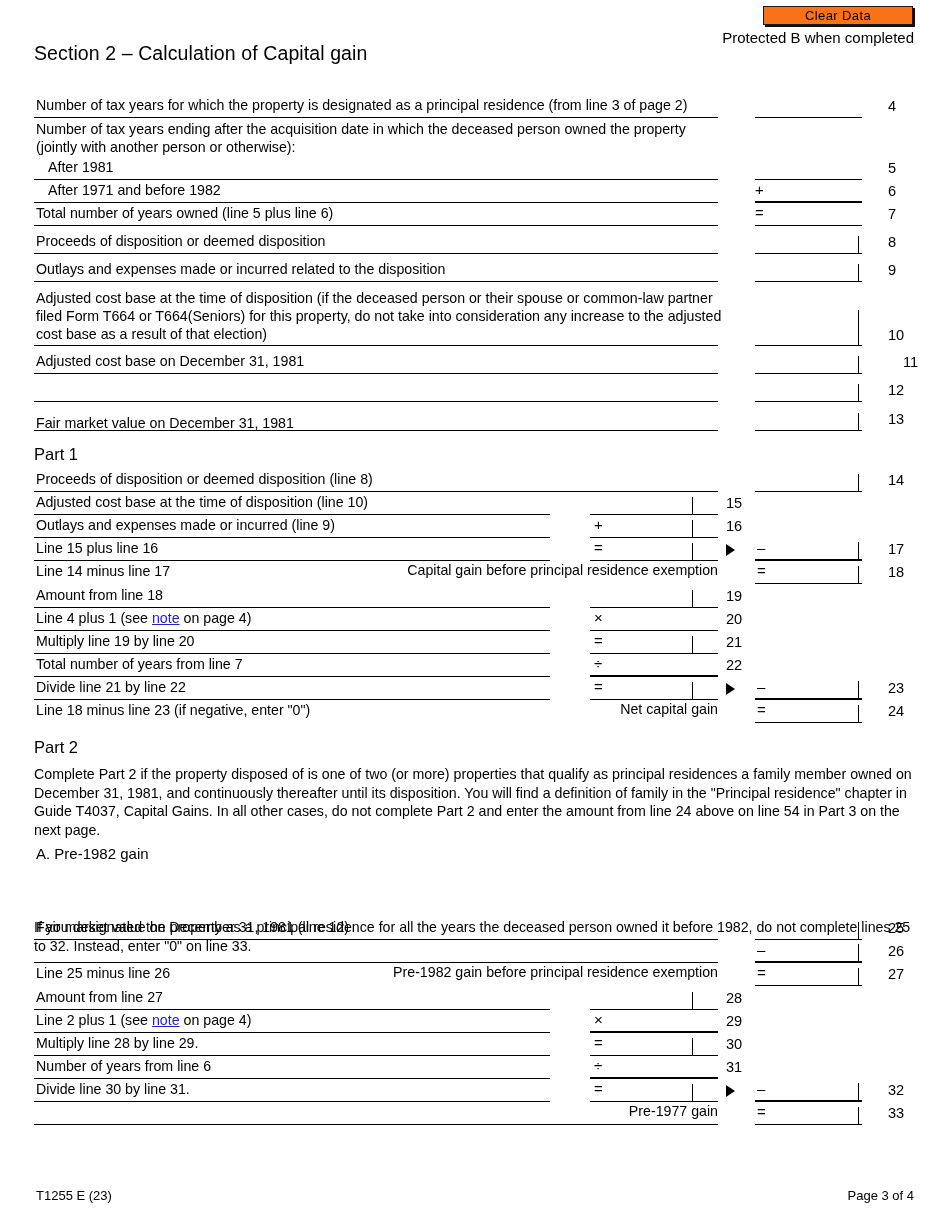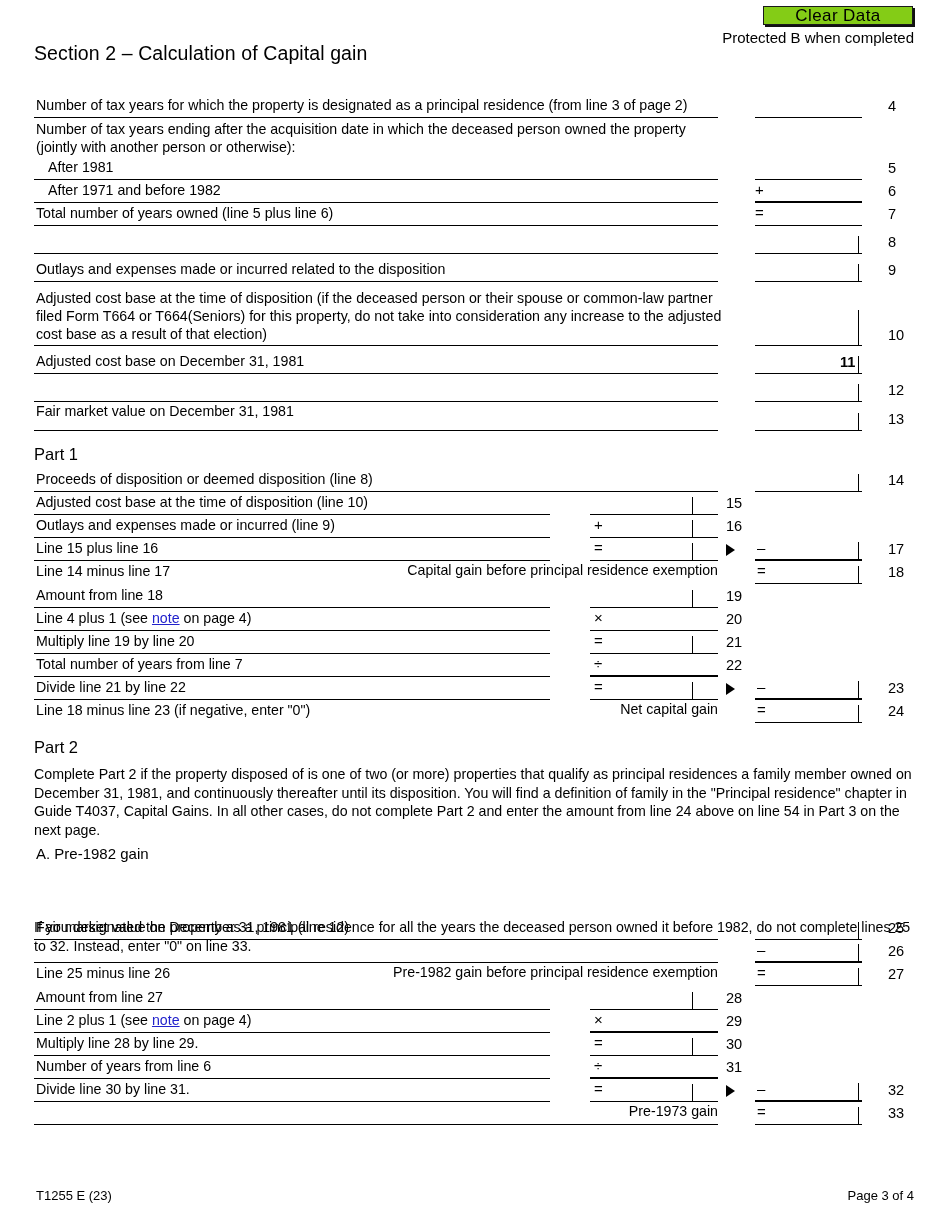--- a/index.html
+++ b/index.html
@@ -12,24 +12,24 @@
     font-family: "Liberation Sans", sans-serif;
     color: #000000;
     -webkit-font-smoothing: antialiased;
   }
   .page { position: absolute; left: 0; top: 0; width: 950px; height: 1230px; }
 
   
   .clear-btn {
     position: absolute; left: 763px; top: 6px;
     width: 150px; height: 19px;
-    background: #84cc16;
+    background: #f97316;
     border: 1px solid #1a1a1a;
     box-shadow: 2px 2px 0 #111;
-    font-size: 17px; line-height: 18px; text-align: center;
+    font-size: 13px; line-height: 18px; text-align: center;
     letter-spacing: .4px;
     cursor: pointer; box-sizing: border-box;
     padding: 0;
     font-family: "Liberation Sans", sans-serif;
     color: #000;
   }
   .protected {
     position: absolute; right: 36px; top: 29px;
     font-size: 15px; white-space: nowrap;
   }
@@ -121,20 +121,21 @@
   <div class="rule" style="left:34px; top:202px; width:684px;"></div>
   <div class="rule bold" style="left:755px; top:201px; width:107px;"></div>
   <div class="rnum" style="left:888px; top:183px;">6</div>
 
   <div class="lbl" style="left:36px; top:204px;">Total number of years owned (line 5 plus line 6)</div>
   <div class="sign" style="left:755px; top:204px;">=</div>
   <div class="rule" style="left:34px; top:225px; width:684px;"></div>
   <div class="rule" style="left:755px; top:225px; width:107px;"></div>
   <div class="rnum" style="left:888px; top:206px;">7</div>
 
+  <div class="lbl" style="left:36px; top:232px;">Proceeds of disposition or deemed disposition</div>
   <div class="rule" style="left:34px; top:253px; width:684px;"></div>
   <div class="rule" style="left:755px; top:253px; width:107px;"></div>
   <div class="tick" style="left:858px; top:236px; height:17px;"></div>
   <div class="rnum" style="left:888px; top:234px;">8</div>
 
   <div class="lbl" style="left:36px; top:260px;">Outlays and expenses made or incurred related to the disposition</div>
   <div class="rule" style="left:34px; top:281px; width:684px;"></div>
   <div class="rule" style="left:755px; top:281px; width:107px;"></div>
   <div class="tick" style="left:858px; top:264px; height:17px;"></div>
   <div class="rnum" style="left:888px; top:262px;">9</div>
@@ -142,23 +143,23 @@
   <div class="lbl wrap" style="left:36px; top:289px; width:690px;">Adjusted cost base at the time of disposition (if the deceased person or their spouse or common-law partner filed Form T664 or T664(Seniors) for this property, do not take into consideration any increase to the adjusted cost base as a result of that election)</div>
   <div class="rule" style="left:34px; top:345px; width:684px;"></div>
   <div class="rule" style="left:755px; top:345px; width:107px;"></div>
   <div class="tick" style="left:858px; top:310px; height:35px;"></div>
   <div class="rnum" style="left:888px; top:327px;">10</div>
 
   <div class="lbl" style="left:36px; top:352px;">Adjusted cost base on December 31, 1981</div>
   <div class="rule" style="left:34px; top:373px; width:684px;"></div>
   <div class="rule" style="left:755px; top:373px; width:107px;"></div>
   <div class="tick" style="left:858px; top:356px; height:17px;"></div>
-  <div class="rnum" style="left:840px; top:354px;font-weight:bold;">11</div>
-
-  <div class="lbl" style="left:36px; top:380px;margin-top:22px;">Fair market value on December 31, 1981</div>
+  <div class="rnum" style="left:903px; top:354px;">11</div>
+
+  <div class="lbl" style="left:36px; top:392px;margin-top:22px;">Fair market value on December 31, 1981</div>
   <div class="rule" style="left:34px; top:401px; width:684px;"></div>
   <div class="rule" style="left:755px; top:401px; width:107px;"></div>
   <div class="tick" style="left:858px; top:384px; height:17px;"></div>
   <div class="rnum" style="left:888px; top:382px;">12</div>
 
   <div class="rule" style="left:34px; top:430px; width:684px;"></div>
   <div class="rule" style="left:755px; top:430px; width:107px;"></div>
   <div class="tick" style="left:858px; top:413px; height:17px;"></div>
   <div class="rnum" style="left:888px; top:411px;">13</div>
 
@@ -298,21 +299,21 @@
   <div class="sign" style="left:594px; top:1080px;">=</div>
   <div class="rule" style="left:34px; top:1101px; width:516px;"></div>
   <div class="rule" style="left:590px; top:1101px; width:128px;"></div>
   <div class="tick" style="left:692px; top:1084px; height:17px;"></div>
   <div class="arrow" style="left:726px; top:1085px;"></div>
   <div class="sign" style="left:757px; top:1080px;">–</div>
   <div class="rule bold" style="left:755px; top:1100px; width:107px;"></div>
   <div class="tick" style="left:858px; top:1083px; height:17px;"></div>
   <div class="rnum" style="left:888px; top:1082px;">32</div>
 
-  <div class="rlabel" style="left:440px; top:1103px; width:278px;">Pre-1973 gain</div>
+  <div class="rlabel" style="left:440px; top:1103px; width:278px;">Pre-1977 gain</div>
   <div class="sign" style="left:757px; top:1103px;">=</div>
   <div class="rule" style="left:34px; top:1124px; width:684px;"></div>
   <div class="rule" style="left:755px; top:1124px; width:107px;"></div>
   <div class="tick" style="left:858px; top:1107px; height:17px;"></div>
   <div class="rnum" style="left:888px; top:1105px;">33</div>
 
   <div class="foot-left">T1255 E (23)</div>
   <div class="foot-right">Page 3 of 4</div>
 
 </div>

